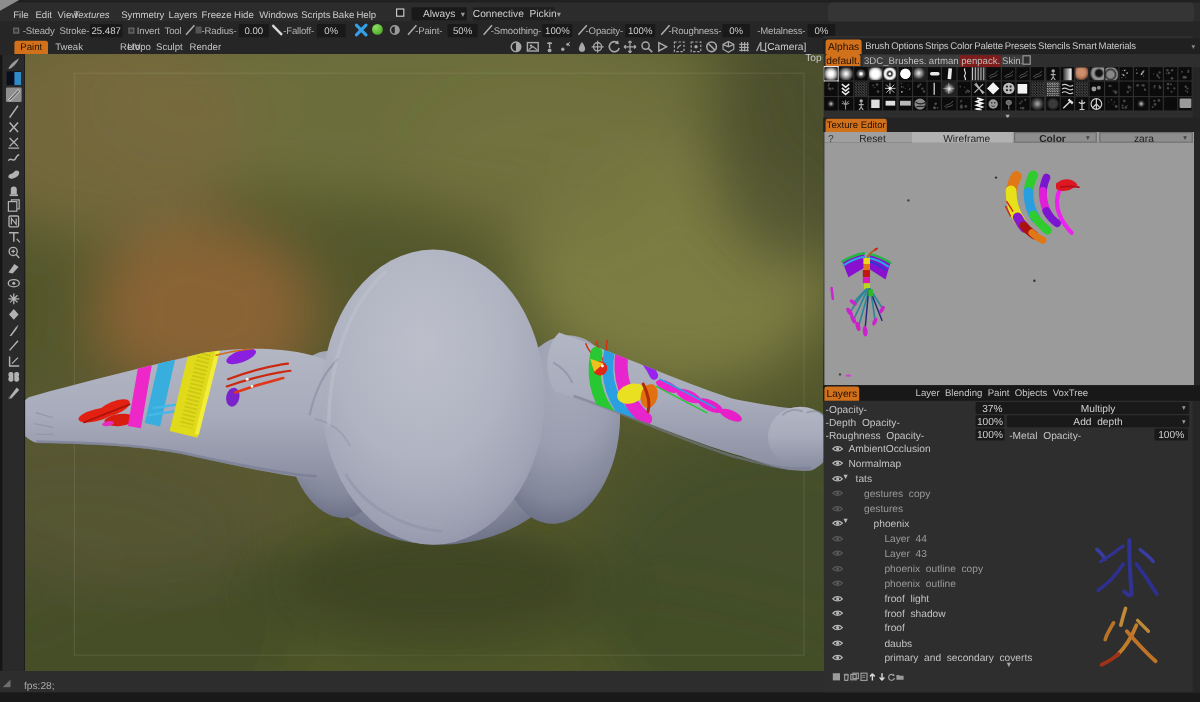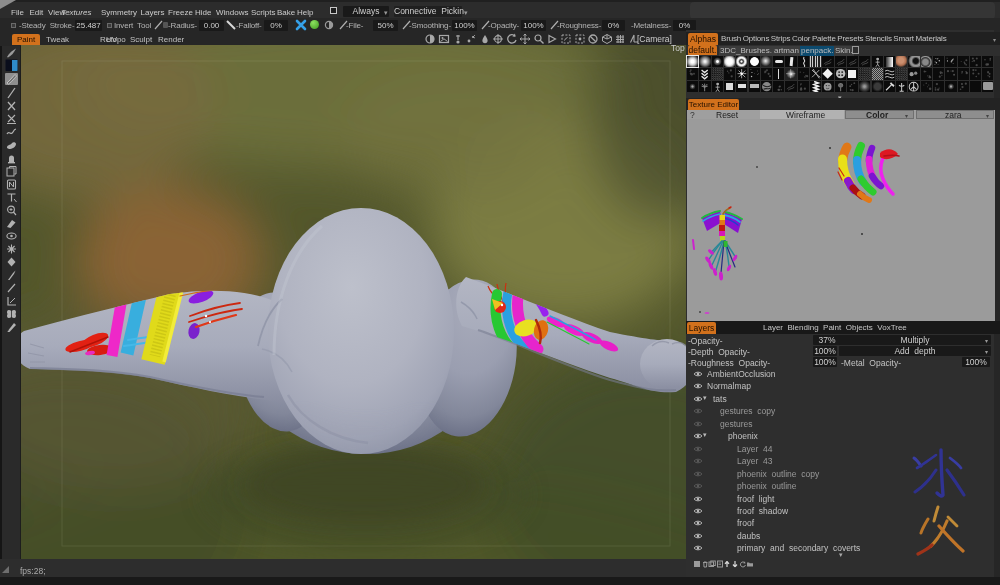--- a/index.html
+++ b/index.html
@@ -54,21 +54,21 @@
       <path d="M2 2 L10 10 M10 2 L2 10" stroke="#35a0e8" stroke-width="2.6" stroke-linecap="round"></path>
     </svg>
     <div class="abs" style="left:310px;top:20px;width:9px;height:9px;border-radius:50%;background:radial-gradient(circle at 35% 30%, #8ce060, #3f9a1e);"></div>
     <svg class="abs" style="left:323px;top:19px;" width="12" height="12">
       <circle cx="6" cy="6" r="3.6" fill="none" stroke="#9a9a9a" stroke-width="1.2"></circle>
       <path d="M6 2.4 A3.6 3.6 0 0 1 6 9.6" fill="#9a9a9a"></path>
     </svg>
     <svg class="abs" style="left:339px;top:20px;" width="9" height="10">
       <path d="M1 9 L8 1" stroke="#b0b0b0" stroke-width="1.2"></path>
     </svg>
-    <div class="t" style="left:346px;top:21px;color:#b4b4b4;font-size:8px;letter-spacing:-0.15px;">‑File‑</div>
+    <div class="t" style="left:346px;top:21px;color:#b4b4b4;font-size:8px;letter-spacing:-0.15px;">‑Paint‑</div>
     <div class="fld" style="left:373px;top:20px;width:25px;height:11px;font-size:8px;">50%</div>
     <svg class="abs" style="left:402px;top:20px;" width="9" height="10">
       <path d="M1 9 L8 1" stroke="#b0b0b0" stroke-width="1.2"></path>
     </svg>
     <div class="t" style="left:409px;top:21px;color:#b4b4b4;font-size:8px;letter-spacing:-0.15px;">‑Smoothing‑</div>
     <div class="fld" style="left:452px;top:20px;width:25px;height:11px;font-size:8px;">100%</div>
     <svg class="abs" style="left:481px;top:20px;" width="9" height="10">
       <path d="M1 9 L8 1" stroke="#b0b0b0" stroke-width="1.2"></path>
     </svg>
     <div class="t" style="left:488px;top:21px;color:#b4b4b4;font-size:8px;letter-spacing:-0.15px;">‑Opacity‑</div>
@@ -354,21 +354,21 @@
 
 <div class="abs" style="left:686px;top:32px;width:314px;height:13px;background:#202020;"></div>
 <div class="otab" style="left:688px;top:33px;width:30px;height:12px;line-height:12px;">Alphas</div>
 <div class="t" style="left:721px;top:34px;color:#c6c6c6;font-size:8px;letter-spacing:-0.15px;word-spacing:-0.5px;">Brush&nbsp;Options&nbsp;Strips&nbsp;Color&nbsp;Palette&nbsp;Presets&nbsp;Stencils&nbsp;Smart&nbsp;Materials</div>
 <div class="t" style="left:993px;top:35px;color:#888;font-size:6px;">▾</div>
 
 <div class="abs" style="left:686px;top:45px;width:314px;height:11px;background:#2e2e2e;"></div>
 <div class="otab" style="left:688px;top:45px;width:29px;height:10px;line-height:10px;font-size:8.5px;">default.</div>
 <div class="t" style="left:719px;top:46px;font-size:8px;color:#bdbdbd;background:#3c3c3c;padding:0 1px;">3DC_Brushes.</div>
 <div class="t" style="left:773px;top:46px;font-size:8px;color:#bdbdbd;background:#3c3c3c;padding:0 1px;">artman</div>
-<div class="t" style="left:800px;top:46px;font-size:8px;color:#bdbdbd;background:#0c4a6e;padding:0 1px;">penpack.</div>
+<div class="t" style="left:800px;top:46px;font-size:8px;color:#bdbdbd;background:#7f1d1d;padding:0 1px;">penpack.</div>
 <div class="t" style="left:834px;top:46px;font-size:8px;color:#bdbdbd;background:#3c3c3c;padding:0 1px;">Skin.</div>
 <div class="abs" style="left:852px;top:46px;width:7px;height:8px;border:1px solid #9a9a9a;background:#2e2e2e;"></div>
 
 <div class="abs" style="left:687.0px;top:56.0px;width:11.3px;height:11.3px;background:#0b0b0b;outline:1px solid #e8e8e8;overflow:hidden;">
       <div class="abs" style="left:0;top:0;width:100%;height:100%;background:radial-gradient(circle at 50% 50%, #ffffff 20%, #cccccc 45%, #222 85%);"></div>
     </div>
     <div class="abs" style="left:699.3px;top:56.0px;width:11.3px;height:11.3px;background:#0b0b0b;overflow:hidden;">
       <div class="abs" style="left:0;top:0;width:100%;height:100%;background:radial-gradient(circle at 50% 50%, #f0f0f0 10%, #888 45%, #0b0b0b 80%);"></div>
     </div>
     <div class="abs" style="left:711.6px;top:56.0px;width:11.3px;height:11.3px;background:#0b0b0b;overflow:hidden;">

